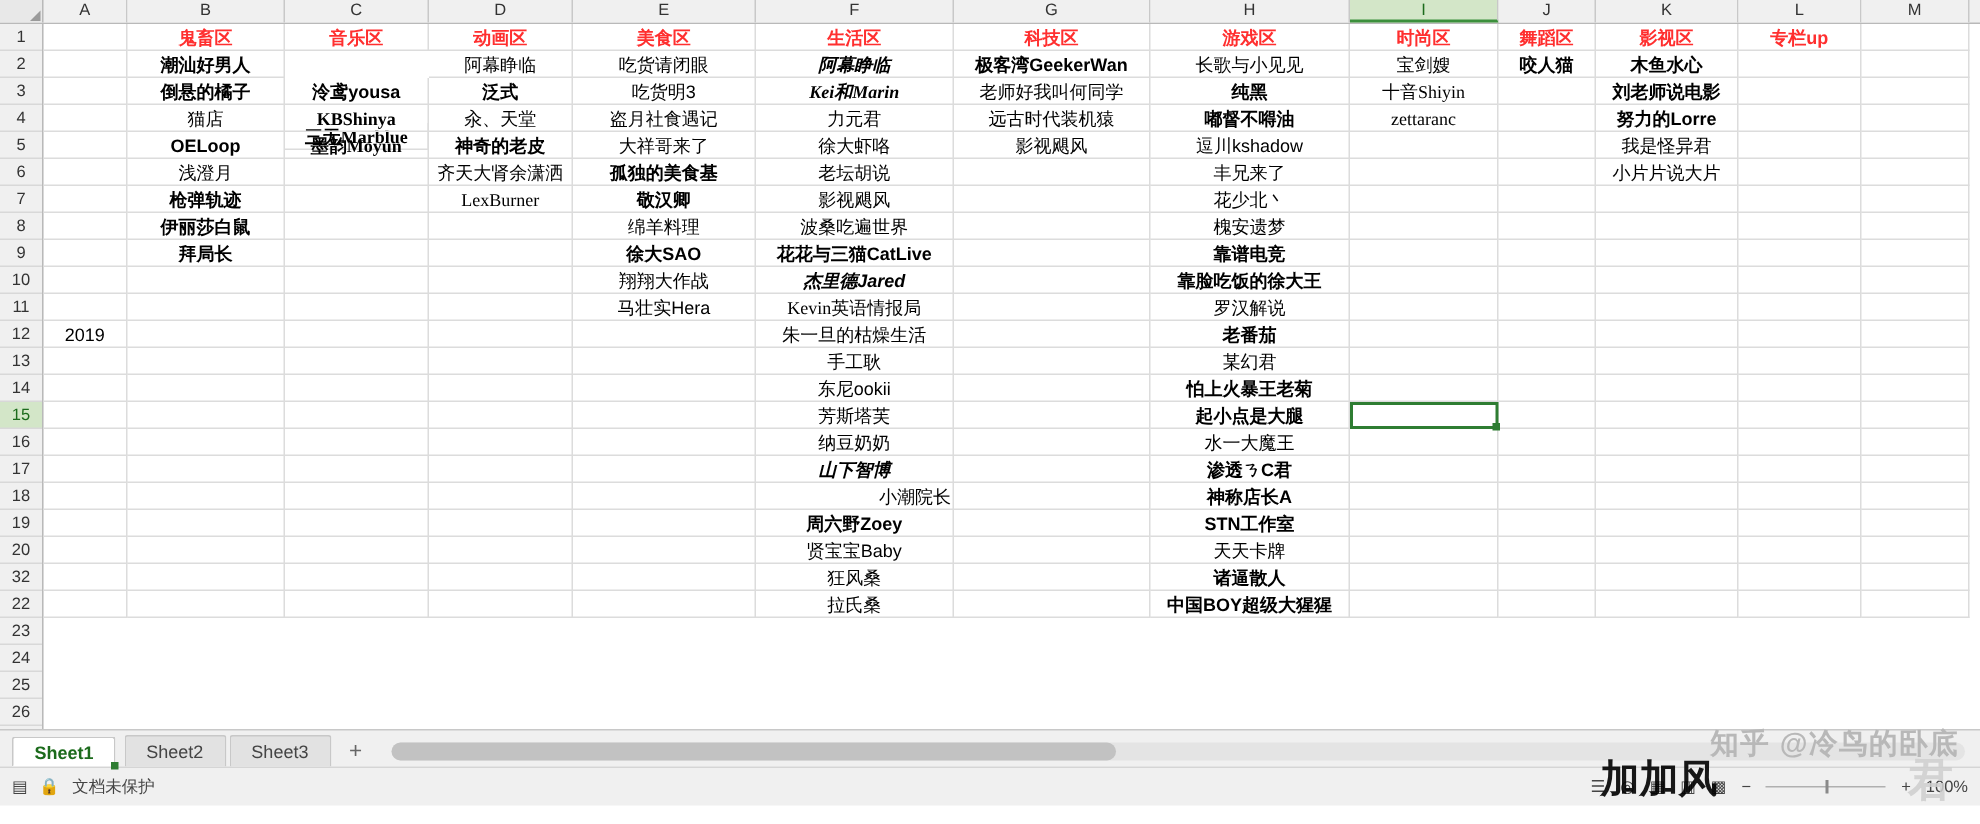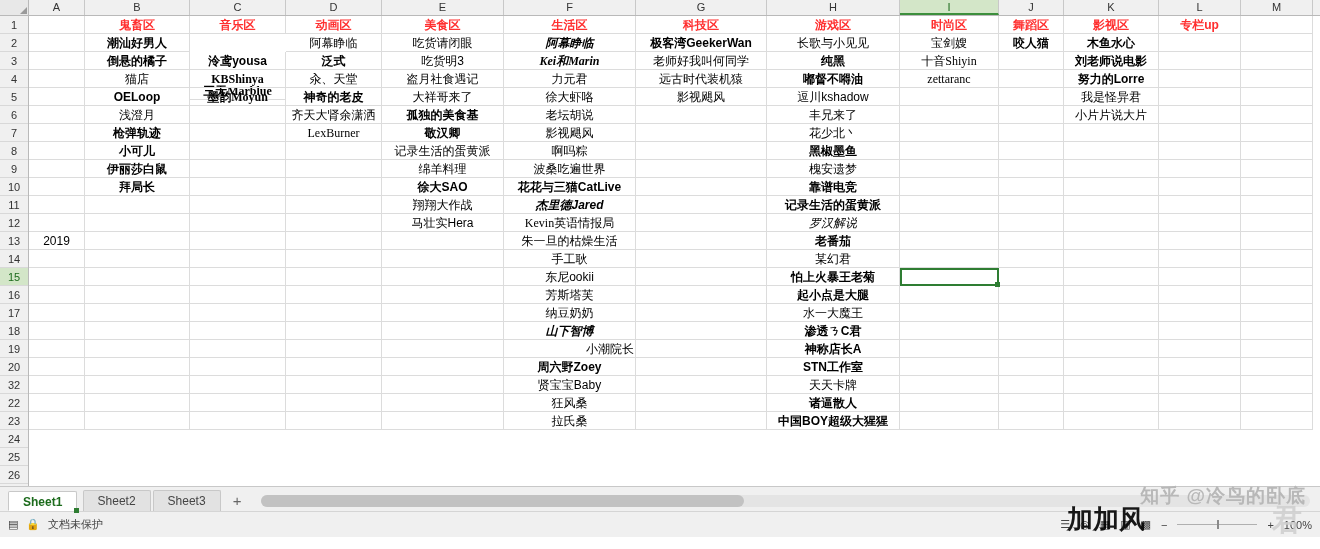--- a/index.html
+++ b/index.html
@@ -271,35 +271,20 @@
           <div class="cell" style="width: 131px;"></div>
           <div class="cell" style="width: 133px;">花少北丶</div>
           <div class="cell" style="width: 99px;"></div>
           <div class="cell" style="width: 65px;"></div>
           <div class="cell" style="width: 95px;"></div>
           <div class="cell" style="width: 82px;"></div>
           <div class="cell" style="width: 72px;"></div>
         </div>
         <div class="row">
           <div class="cell" style="width: 56px;"></div>
-          <div class="cell b" style="width: 105px;">小可儿</div>
-          <div class="cell" style="width: 96px;"></div>
-          <div class="cell" style="width: 96px;"></div>
-          <div class="cell" style="width: 122px;">记录生活的蛋黄派</div>
-          <div class="cell" style="width: 132px;">啊吗粽</div>
-          <div class="cell" style="width: 131px;"></div>
-          <div class="cell b" style="width: 133px;">黑椒墨鱼</div>
-          <div class="cell" style="width: 99px;"></div>
-          <div class="cell" style="width: 65px;"></div>
-          <div class="cell" style="width: 95px;"></div>
-          <div class="cell" style="width: 82px;"></div>
-          <div class="cell" style="width: 72px;"></div>
-        </div>
-        <div class="row">
-          <div class="cell" style="width: 56px;"></div>
           <div class="cell b" style="width: 105px;">伊丽莎白鼠</div>
           <div class="cell" style="width: 96px;"></div>
           <div class="cell" style="width: 96px;"></div>
           <div class="cell" style="width: 122px;">绵羊料理</div>
           <div class="cell" style="width: 132px;">波桑吃遍世界</div>
           <div class="cell" style="width: 131px;"></div>
           <div class="cell" style="width: 133px;">槐安遗梦</div>
           <div class="cell" style="width: 99px;"></div>
           <div class="cell" style="width: 65px;"></div>
           <div class="cell" style="width: 95px;"></div>
@@ -322,36 +307,36 @@
           <div class="cell" style="width: 72px;"></div>
         </div>
         <div class="row">
           <div class="cell" style="width: 56px;"></div>
           <div class="cell" style="width: 105px;"></div>
           <div class="cell" style="width: 96px;"></div>
           <div class="cell" style="width: 96px;"></div>
           <div class="cell" style="width: 122px;">翔翔大作战</div>
           <div class="cell b i" style="width: 132px;">杰里德Jared</div>
           <div class="cell" style="width: 131px;"></div>
-          <div class="cell b" style="width: 133px;">记录生活的蛋黄派</div>
+          <div class="cell b" style="width: 133px;">靠脸吃饭的徐大王</div>
           <div class="cell" style="width: 99px;"></div>
           <div class="cell" style="width: 65px;"></div>
           <div class="cell" style="width: 95px;"></div>
           <div class="cell" style="width: 82px;"></div>
           <div class="cell" style="width: 72px;"></div>
         </div>
         <div class="row">
           <div class="cell" style="width: 56px;"></div>
           <div class="cell" style="width: 105px;"></div>
           <div class="cell" style="width: 96px;"></div>
           <div class="cell" style="width: 96px;"></div>
           <div class="cell" style="width: 122px;">马壮实Hera</div>
           <div class="cell mono" style="width: 132px;">Kevin英语情报局</div>
           <div class="cell" style="width: 131px;"></div>
-          <div class="cell" style="width: 133px; font-style: italic;">罗汉解说</div>
+          <div class="cell" style="width: 133px;">罗汉解说</div>
           <div class="cell" style="width: 99px;"></div>
           <div class="cell" style="width: 65px;"></div>
           <div class="cell" style="width: 95px;"></div>
           <div class="cell" style="width: 82px;"></div>
           <div class="cell" style="width: 72px;"></div>
         </div>
         <div class="row">
           <div class="cell" style="width: 56px;">2019</div>
           <div class="cell" style="width: 105px;"></div>
           <div class="cell" style="width: 96px;"></div>

